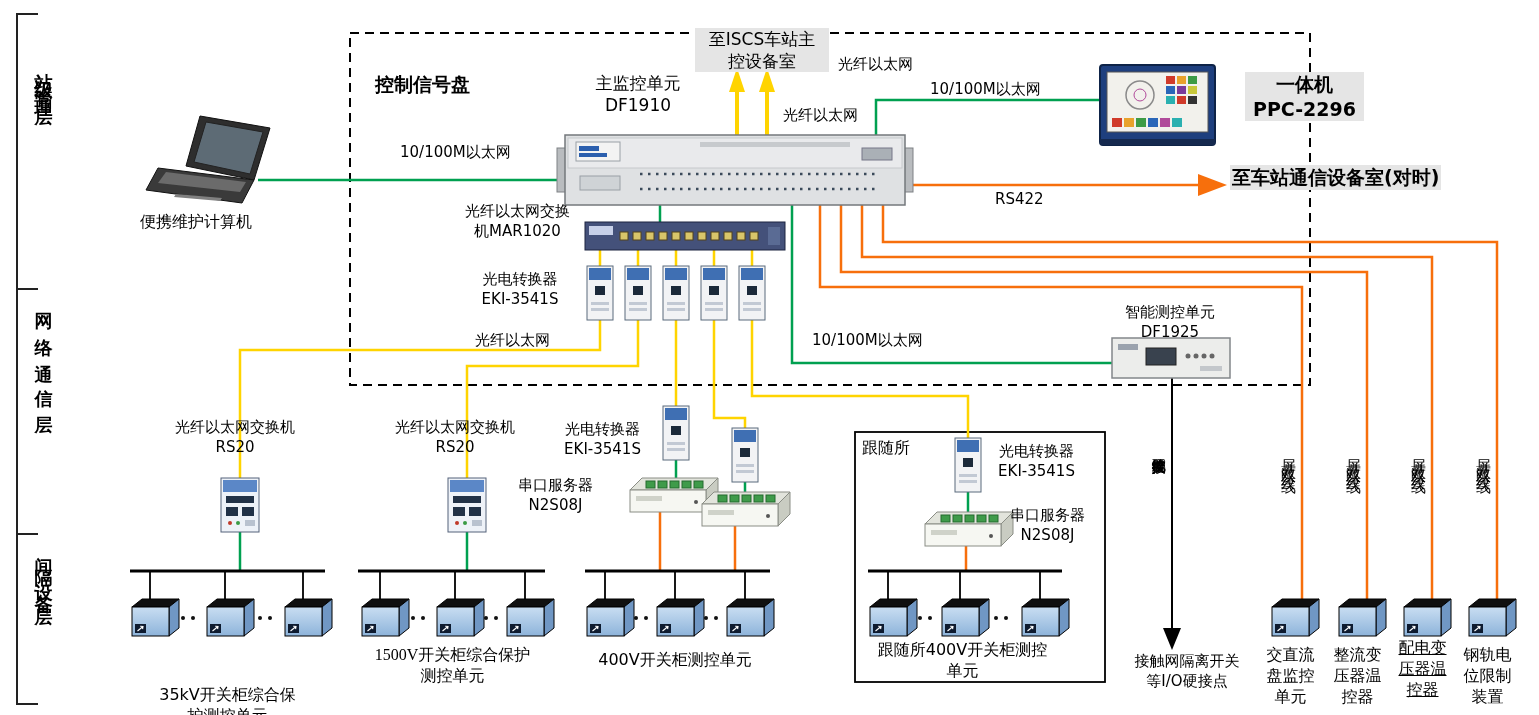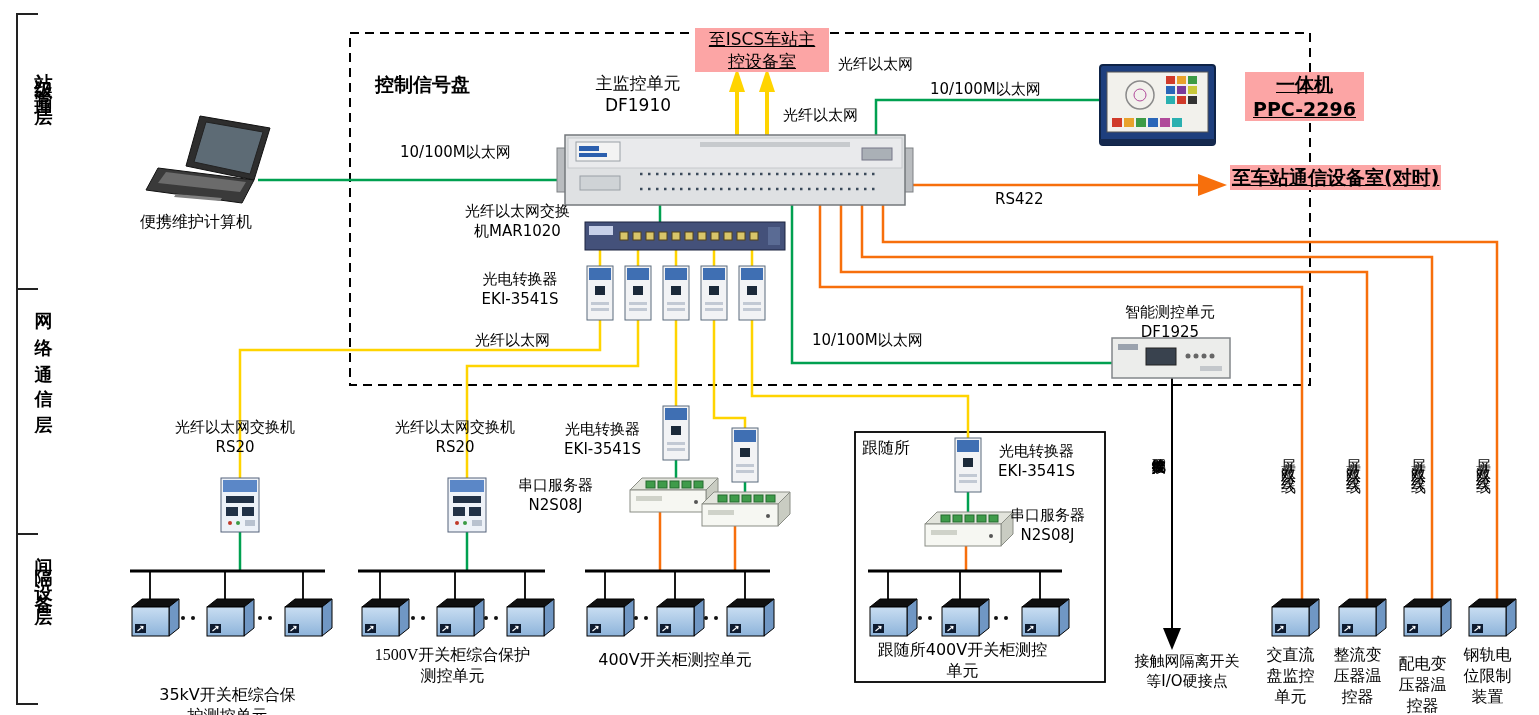--- a/index.html
+++ b/index.html
@@ -5,21 +5,21 @@
   html,body{margin:0;padding:0;background:#fff;}
   #stage{position:relative;width:1539px;height:715px;background:#fff;overflow:hidden;
          font-family:"DejaVu Sans","Liberation Sans",sans-serif;color:#000;}
   #wires{position:absolute;left:0;top:0;z-index:1;}
   .lbl{position:absolute;z-index:3;font-size:15px;line-height:1.3;white-space:pre-line;}
   .c{text-align:center;}
   .b{font-weight:bold;}
   .f16{font-size:16px;}
   .f17{font-size:17px;}
   .f19{font-size:19px;}
-  .bg{background:#fca5a5;padding:0 2px;text-decoration:underline;}
+  .bg{background:#e5e5e5;padding:0 2px;}
   .v{writing-mode:vertical-rl;text-orientation:upright;}
 </style>
 </head>
 <body>
 
 <div id="stage">
 
 <svg id="wires" width="1539" height="715" viewBox="0 0 1539 715">
   <defs>
     <linearGradient id="gb" x1="0" y1="0" x2="0" y2="1">
@@ -304,20 +304,20 @@
 <div class="lbl v" style="left:1343px;top:447px;letter-spacing:5px;">屏蔽双绞线</div>
 <div class="lbl v" style="left:1408px;top:447px;letter-spacing:5px;">屏蔽双绞线</div>
 <div class="lbl v" style="left:1473px;top:447px;letter-spacing:5px;">屏蔽双绞线</div>
 
 <div class="lbl c f16" style="left:1263px;top:645px;width:55px;font-family:Liberation Serif, serif;">交直流
 盘监控
 单元</div>
 <div class="lbl c f16" style="left:1330px;top:645px;width:55px;">整流变
 压器温
 控器</div>
-<div class="lbl c f16" style="left:1395px;top:654px;width:55px;">配电变
+<div class="lbl c f16" style="left:1395px;top:638px;width:55px;text-decoration:underline;">配电变
 压器温
 控器</div>
 <div class="lbl c f16" style="left:1460px;top:645px;width:55px;">钢轨电
 位限制
 装置</div>
 
 </div>
 
 </body></html>

